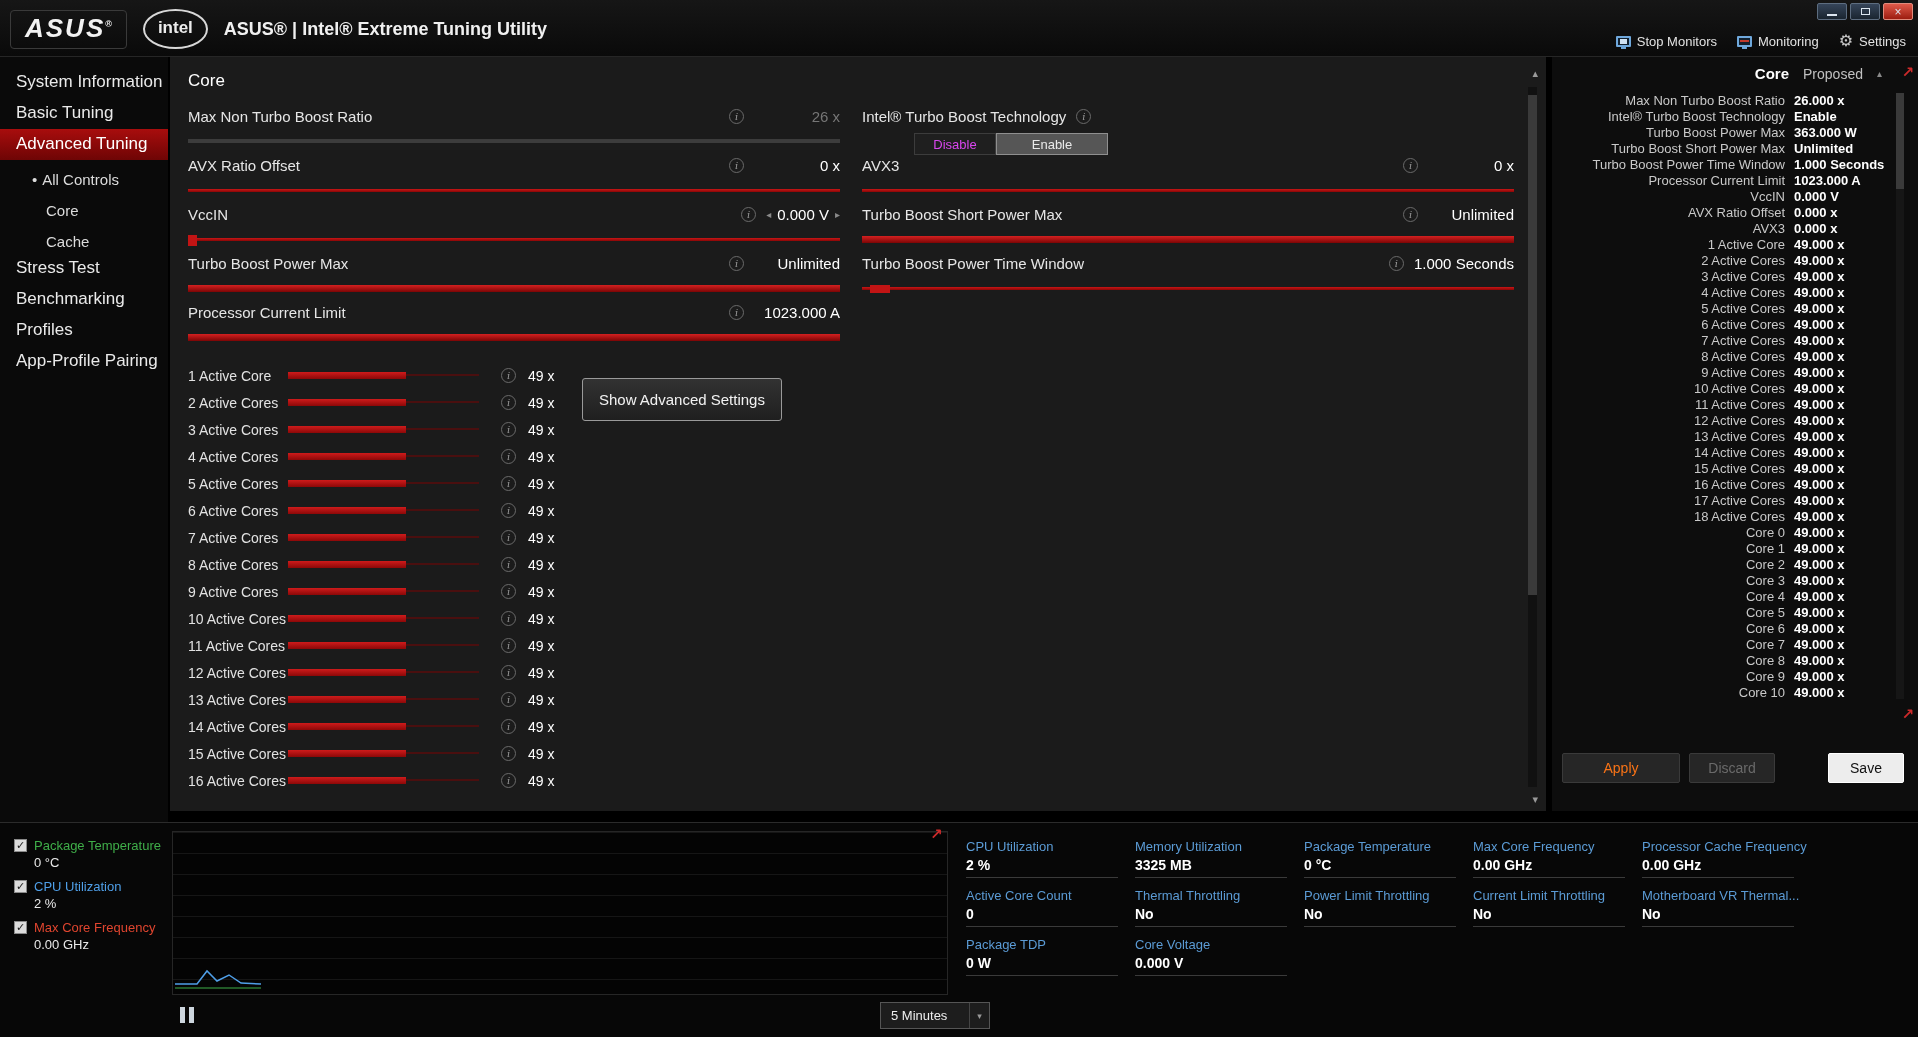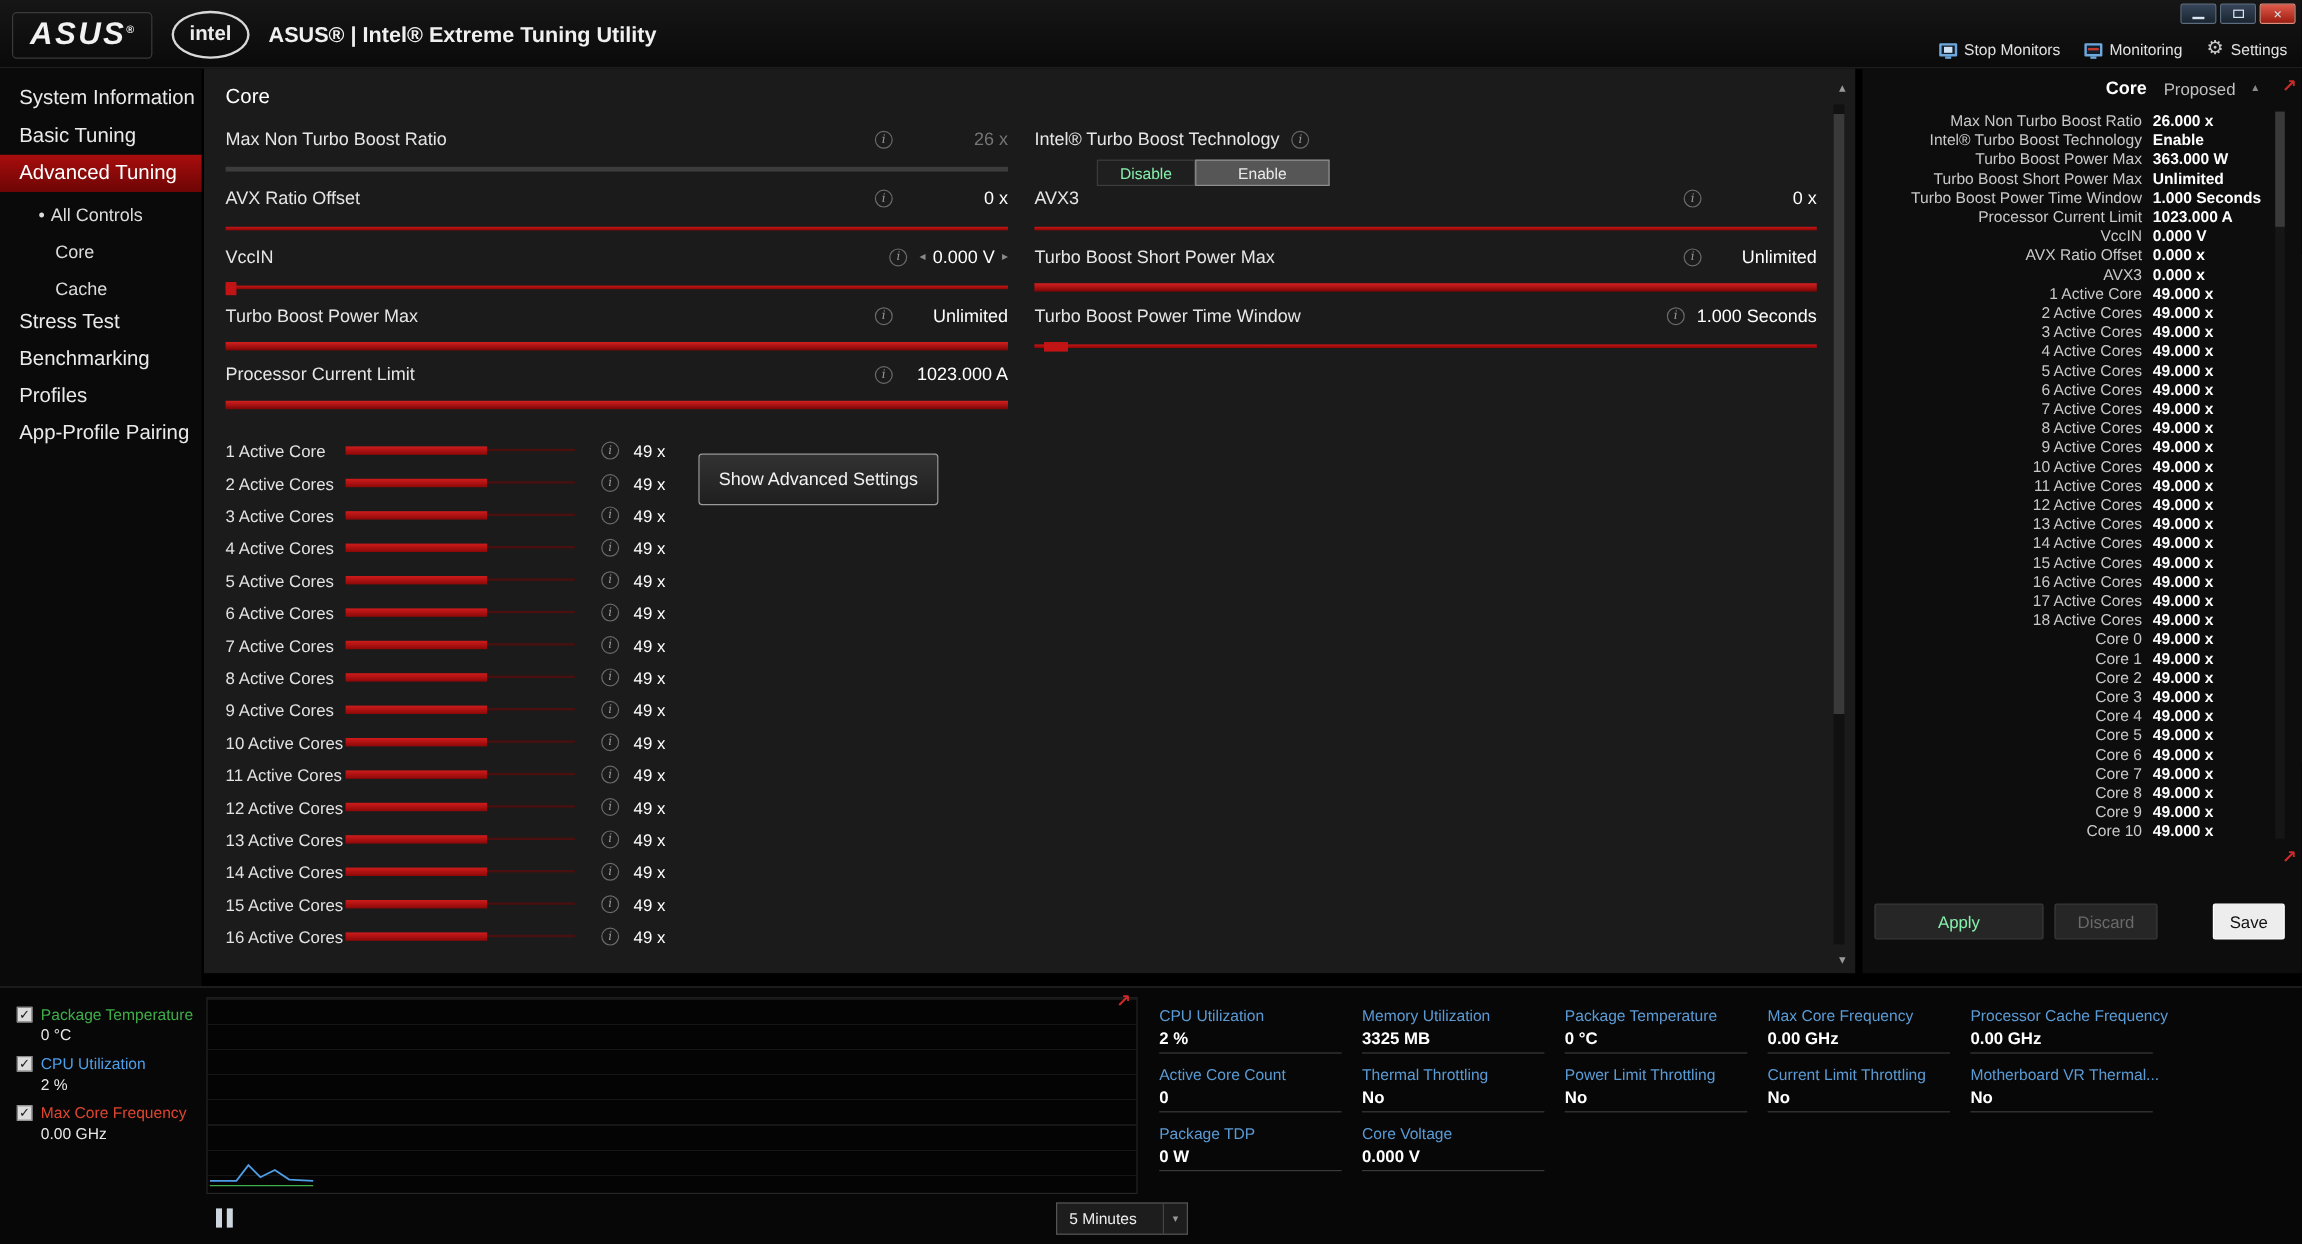--- a/index.html
+++ b/index.html
@@ -59,21 +59,21 @@
   .arrow-glyph { color:#8a8a8a; font-size:10px; }
   .slider { position:relative; margin-top:7px; height:11px; }
   .sl-bar { position:absolute; left:0; right:0; }
   .sl-disabled { top:3px; height:4px; background:#3c3c3c; }
   .sl-red-thin { top:4px; height:3px; background:linear-gradient(#c81616,#8a0606); }
   .sl-red-thick { top:2px; height:7px; background:linear-gradient(#d42020,#7c0505); }
   .sl-handle { position:absolute; top:1px; width:9px; height:11px; background:#c21414; }
   .sl-handle.wide { width:20px; height:8px; top:2px; }
   .toggle { margin-top:4px; margin-left:52px; display:flex; }
   .tg-btn { height:22px; font-size:13px; display:flex; align-items:center; justify-content:center;
-            background:#1f1f1f; border:1px solid #3c3c3c; color:#86efac; cursor:default; }
+            background:#1f1f1f; border:1px solid #3c3c3c; color:#d946ef; cursor:default; }
   .tg-btn.off { width:82px; }
   .tg-btn.on { width:112px; background:#565656; border-color:#8f8f8f; color:#eaeaea; }
 
   .mult-section { position:relative; padding:14px 0 0 18px; }
   .mult-title { color:#e8e8e8; font-size:15px; margin-bottom:14px; }
   .m-row { display:flex; align-items:center; height:27px; }
   .m-label { width:100px; color:#e2e2e2; font-size:14px; white-space:nowrap; }
   .m-slider { width:191px; height:7px; position:relative; margin-right:22px; }
   .m-track { position:absolute; left:0; right:0; top:2px; height:2px; background:#4a0f0f; }
   .m-fill { position:absolute; left:0; top:0; width:62%; height:7px; background:linear-gradient(#cf1b1b,#8c0808); }
@@ -98,23 +98,23 @@
   .rp-list { position:absolute; top:36px; left:0; right:26px; height:606px; overflow:hidden; }
   .rp-row { display:flex; height:16px; line-height:16px; font-size:13px; white-space:nowrap; }
   .rp-row .lbl { flex:1; text-align:right; color:#c9c9c9; padding-right:9px; }
   .rp-row .val { width:98px; color:#fff; font-weight:bold; }
   .rp-scroll { position:absolute; right:14px; top:36px; height:606px; width:8px; background:#161616; }
   .rp-thumb { position:absolute; top:0; height:96px; width:8px; background:#3a3a3a; }
   .rp-detach-bottom { position:absolute; right:4px; top:648px; color:#cc2a2a; font-size:15px; font-weight:bold; }
   .rp-buttons { position:absolute; bottom:28px; left:10px; right:14px; display:flex; gap:9px; align-items:center; }
   .btn { height:30px; font-size:14px; display:flex; align-items:center; justify-content:center;
          border-radius:2px; cursor:default; }
-  .btn-apply { width:141px; background:#262626; border:1px solid #3a3a3a; color:#86efac; }
+  .btn-apply { width:118px; background:#262626; border:1px solid #3a3a3a; color:#f97316; }
   .btn-discard { width:86px; background:#262626; border:1px solid #3a3a3a; color:#6a6a6a; }
-  .btn-save { width:60px; background:#ededed; border:1px solid #ffffff; color:#111; margin-left:auto; }
+  .btn-save { width:76px; background:#ededed; border:1px solid #ffffff; color:#111; margin-left:auto; }
 
   
   .monitor { position:absolute; left:0; top:822px; width:1918px; height:215px;
              background:#070707; border-top:1px solid #2b2b2b; }
   .legend { position:absolute; left:14px; top:14px; width:155px; }
   .leg { margin-bottom:7px; }
   .leg-row { display:flex; align-items:center; gap:7px; height:16px; }
   .checkbox { width:13px; height:13px; background:#dcdcdc; border:1px solid #8a8a8a; font-size:11px;
               color:#1a1a1a; display:flex; align-items:center; justify-content:center; flex:0 0 auto; }
   .leg-label { font-size:13px; white-space:nowrap; }

